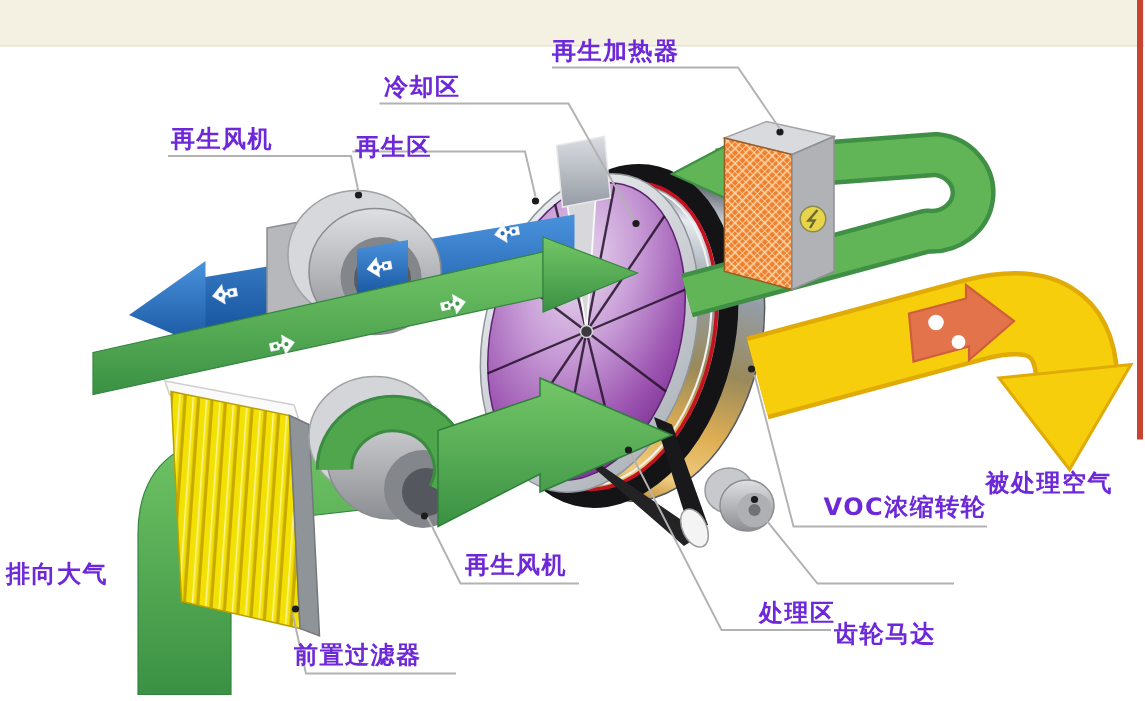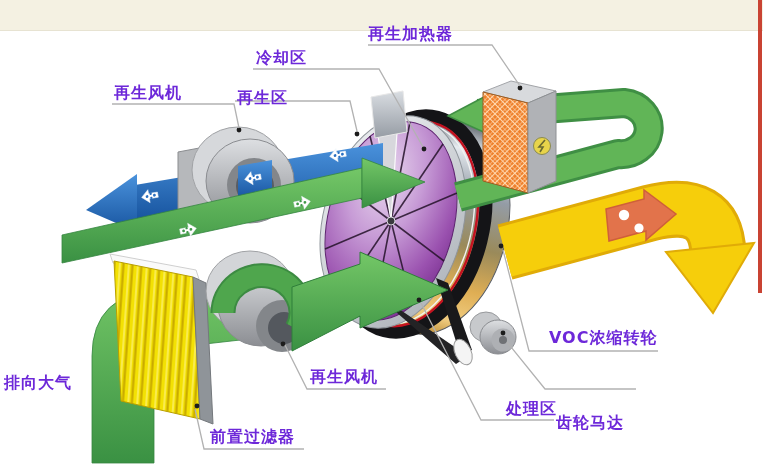--- a/index.html
+++ b/index.html
@@ -215,18 +215,19 @@
       <circle cx="419" cy="300" r="2.4"></circle>
       <circle cx="501" cy="246" r="2.4"></circle>
     </g>
   </svg>
 
   <div class="diagram-label" style="left:368px;top:24px;">再生加热器</div>
   <div class="diagram-label" style="left:256px;top:48px;">冷却区</div>
   <div class="diagram-label" style="left:237px;top:88px;">再生区</div>
   <div class="diagram-label" style="left:114px;top:83px;">再生风机</div>
   <div class="diagram-label" style="left:4px;top:373px;">排向大气</div>
-  <div class="diagram-label" style="left:210px;top:427px;text-align:center;">前置过滤器</div>
+  <div class="diagram-label" style="left:196px;top:427px;text-align:center;">前置过滤器</div>
   <div class="diagram-label" style="left:310px;top:367px;">再生风机</div>
   <div class="diagram-label" style="left:486px;top:399px;margin-left:20px;">处理区</div>
   <div class="diagram-label" style="left:556px;top:366px;margin-top:47px;">齿轮马达</div>
   <div class="diagram-label" style="left:549px;top:328px;">VOC浓缩转轮</div>
+  <div class="diagram-label" style="left:657px;top:312px;">被处理空气</div>
 </div>
 
 </body></html>

